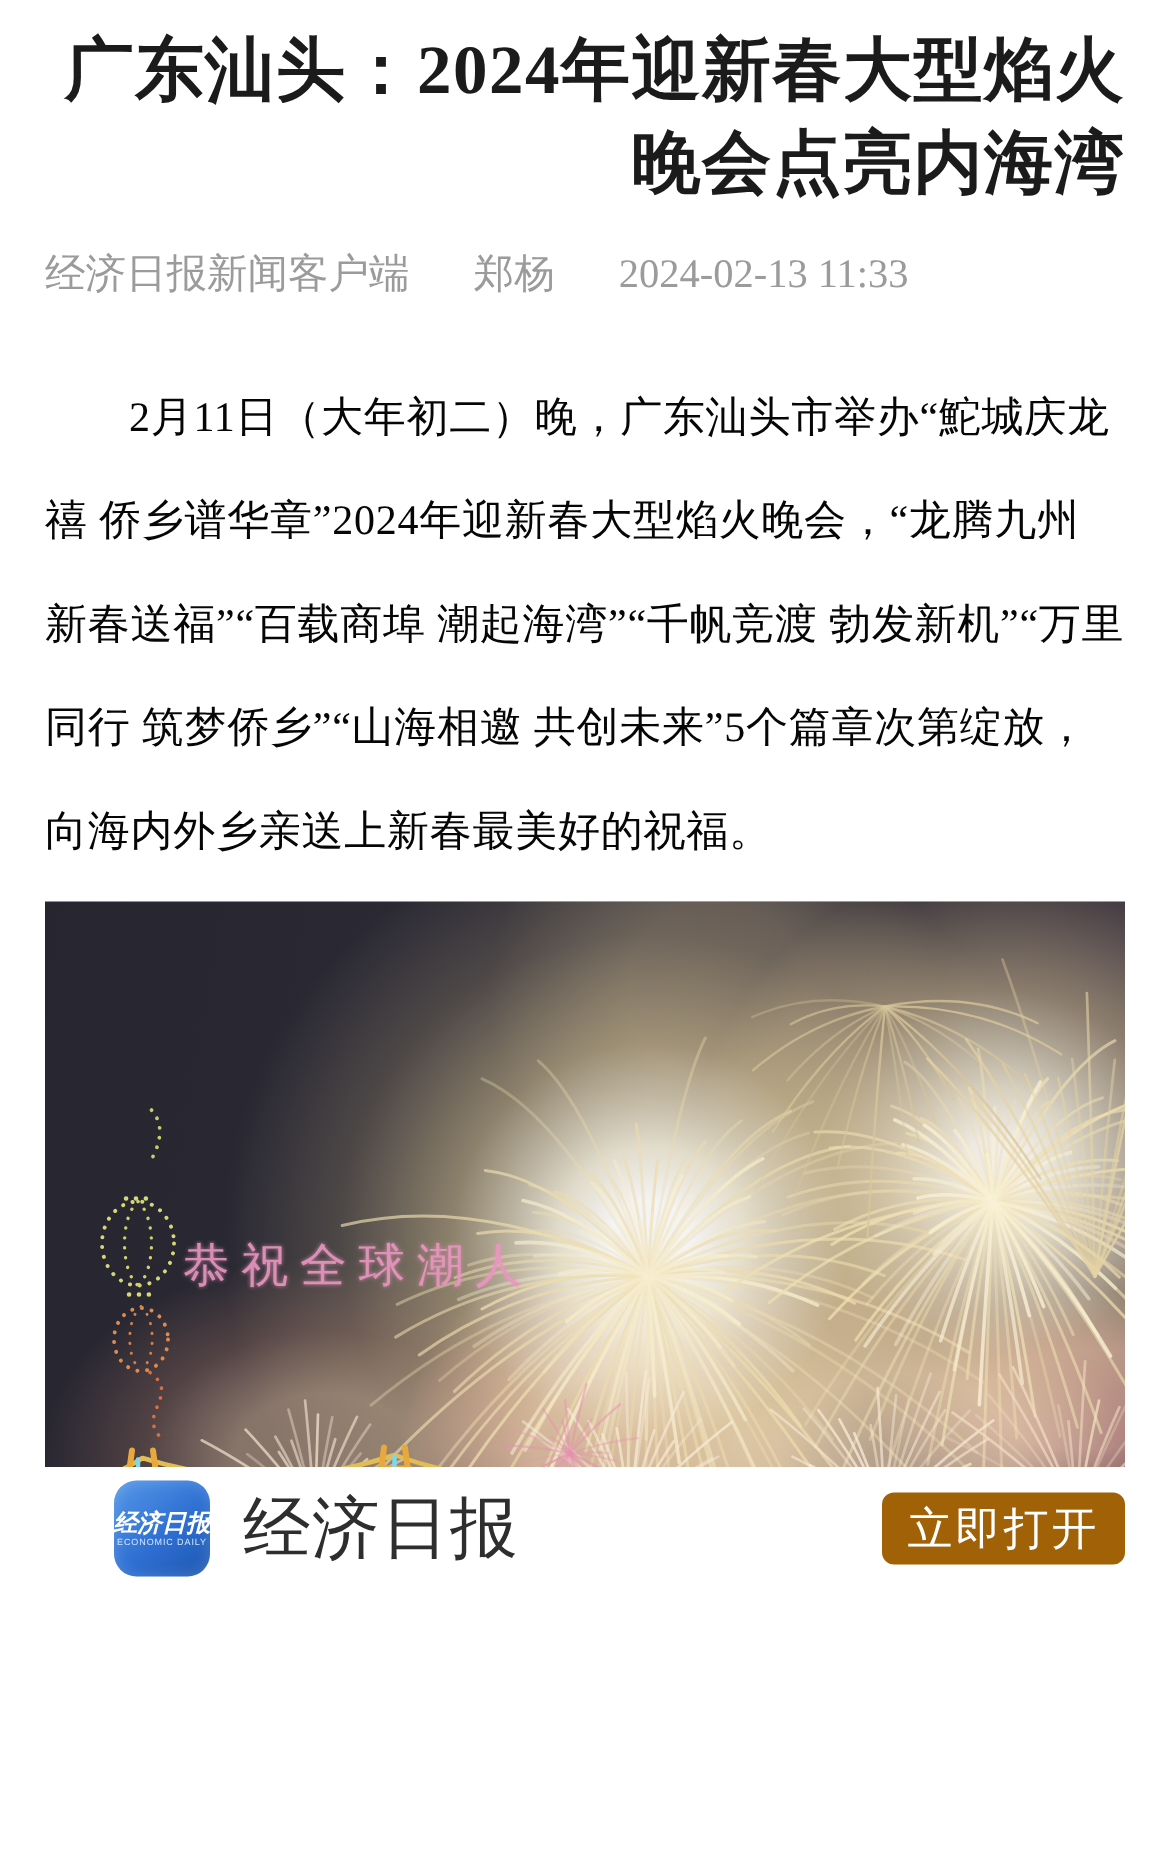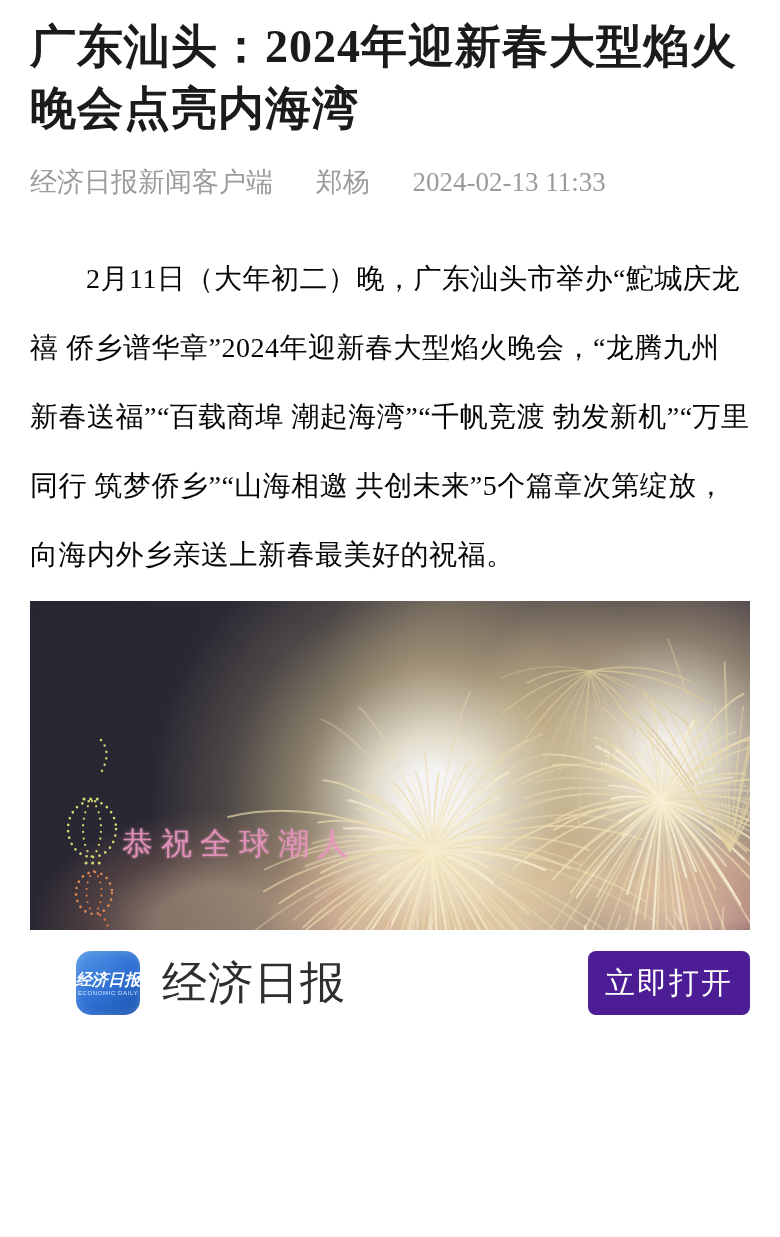--- a/index.html
+++ b/index.html
@@ -5,36 +5,36 @@
   html,body{margin:0;padding:0;}
   body{
     width:780px;height:1237px;background:#ffffff;overflow:hidden;
     font-family:"Liberation Serif","DejaVu Serif",serif;
   }
   .page{padding:16px 30px 0 30px;}
 
   
   .title{
     margin:0;font-size:46px;line-height:62px;font-weight:700;
-    color:#1b1b1b;letter-spacing:1px;
+    color:#1b1b1b;letter-spacing:1px;text-align:right;
   }
   .byline{
     margin-top:26px;font-size:27px;color:#9b9b9b;line-height:32px;
     white-space:nowrap;
   }
   .byline span{margin-right:36px;}
   .byline span:last-child{margin-right:17px;}
   .body-text{
     margin:46px 0 0 0;font-size:28px;line-height:69px;color:#060606;
     text-indent:2em;letter-spacing:0.5px;
   }
 
   
   .photo{
-    position:relative;margin-top:12px;width:720px;height:329px;overflow:hidden;
+    position:relative;margin-top:12px;width:720px;height:377px;overflow:hidden;
     background:
       radial-gradient(circle at 56% 60%, rgba(255,255,255,0.95) 0 26px, rgba(255,249,228,0.85) 62px, rgba(238,216,162,0.50) 132px, rgba(208,185,142,0.22) 205px, rgba(0,0,0,0) 285px),
       radial-gradient(circle at 88% 48%, rgba(255,255,255,0.95) 0 22px, rgba(255,250,230,0.80) 56px, rgba(236,215,167,0.45) 122px, rgba(0,0,0,0) 205px),
       radial-gradient(circle at 62% 16%, rgba(212,192,152,0.22) 0 60px, rgba(0,0,0,0) 150px),
       radial-gradient(ellipse at 26% 98%, rgba(250,210,172,0.45) 0 60px, rgba(230,162,132,0.22) 120px, rgba(0,0,0,0) 190px),
       radial-gradient(ellipse at 55% 99%, rgba(255,232,202,0.55) 0 70px, rgba(0,0,0,0) 160px),
       radial-gradient(ellipse at 79% 97%, rgba(255,222,192,0.60) 0 80px, rgba(236,172,152,0.30) 152px, rgba(0,0,0,0) 222px),
       radial-gradient(ellipse at 97% 88%, rgba(240,172,172,0.45) 0 70px, rgba(0,0,0,0) 150px),
       radial-gradient(ellipse at 48% 92%, rgba(232,122,162,0.30) 0 45px, rgba(0,0,0,0) 110px),
       linear-gradient(100deg,#262530 0%,#2b2a35 45%,#363039 75%,#443a44 100%);
@@ -43,42 +43,42 @@
   .drone-line{
     position:absolute;font-family:"Liberation Sans","DejaVu Sans",sans-serif;
     color:#ea96c0;opacity:.92;text-shadow:0 0 3px rgba(234,150,192,.85);
     font-size:31px;letter-spacing:8px;white-space:nowrap;
   }
   .drone-line.l1{left:92px;top:222px;}
   .drone-line.l2{left:130px;top:281px;}
 
   
   .app-bar{
-    margin-top:20px;display:flex;align-items:center;height:66px;
+    margin-top:8px;display:flex;align-items:center;height:66px;
     font-family:"Liberation Sans","DejaVu Sans",sans-serif;
     padding-left:46px;
   }
   .app-icon{
     width:64px;height:64px;border-radius:15px;flex:0 0 auto;
     background:linear-gradient(140deg,#5598e8 0%,#2e6fd2 55%,#1d57b0 100%);
     display:flex;flex-direction:column;align-items:center;justify-content:center;
     box-shadow:inset 0 0 10px rgba(255,255,255,.18);
   }
   .app-icon .cn{
     color:#ffffff;font-size:17px;line-height:19px;letter-spacing:0;
     font-family:"Liberation Serif","DejaVu Serif",serif;font-style:italic;font-weight:700;
     white-space:nowrap;transform:scale(.95);
   }
   .app-icon .en{
     color:#d4e6ff;font-size:6px;line-height:8px;letter-spacing:.6px;white-space:nowrap;
   }
   .app-name{margin-left:22px;font-size:45px;color:#2e2e2e;letter-spacing:1px;}
   .open-btn{
-    margin-left:auto;width:162px;height:64px;border:none;border-radius:8px;
-    background:#4c1d95;color:#ffffff;font-size:30px;letter-spacing:2px;
+    margin-left:auto;width:162px;height:48px;border:none;border-radius:8px;
+    background:#a16207;color:#ffffff;font-size:30px;letter-spacing:2px;
     display:flex;align-items:center;justify-content:center;cursor:pointer;
     font-family:"Liberation Sans","DejaVu Sans",sans-serif;
   }
 </style>
 </head>
 <body>
 
 <div class="page">
 
   <h1 class="title">广东汕头：2024年迎新春大型焰火晚会点亮内海湾</h1>

